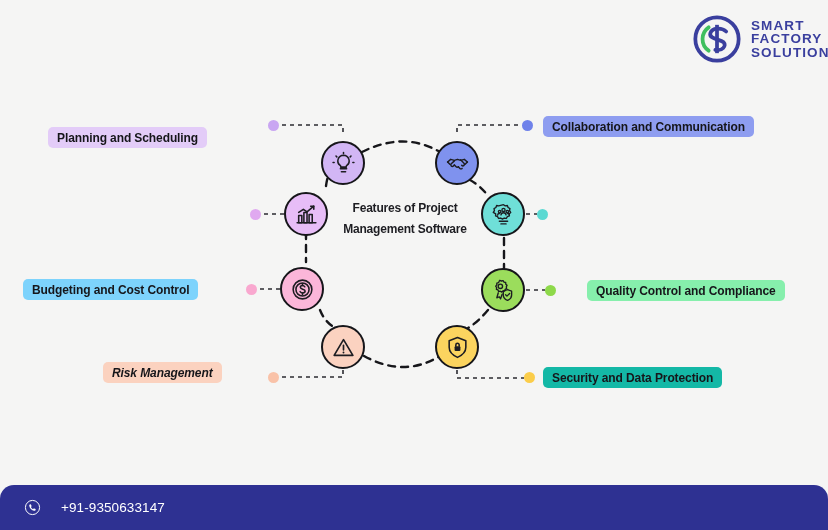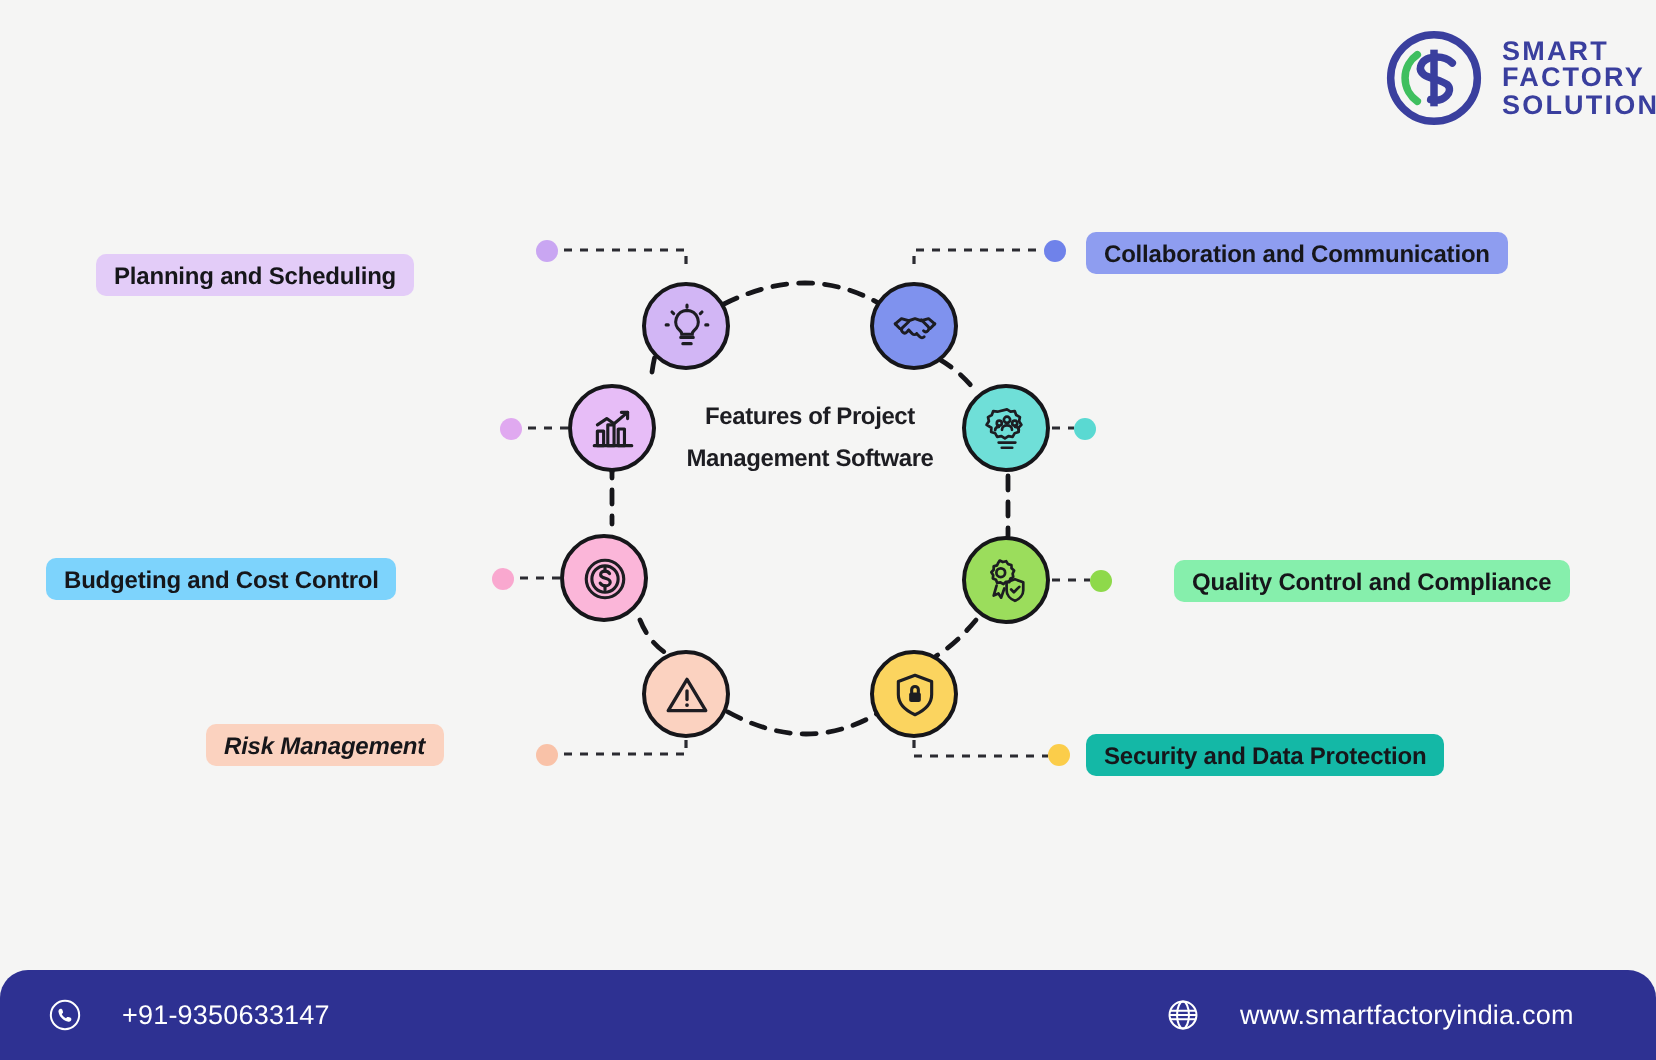--- a/index.html
+++ b/index.html
@@ -223,23 +223,15 @@
   <div class="dot" style="left:524px; top:372px; background:#fbcd4a;"></div>
 
   <div class="footer" style="background: rgb(46, 49, 146);">
     <div class="footer-item f-phone">
       <svg class="fic" viewBox="0 0 24 24" fill="none" stroke="#ffffff" stroke-width="1.4">
         <circle cx="12" cy="12" r="10"></circle>
         <path d="M9 7.5c.6 0 1 .4 1.2 1l.4 1.3c.1.4 0 .8-.3 1l-.6.5c.6 1.3 1.7 2.4 3 3l.5-.6c.3-.3.7-.4 1.1-.3l1.3.4c.5.2.9.6.9 1.2 0 1.1-1 1.9-2.1 1.7-3.6-.6-6.4-3.4-7-7-.2-1 .6-2.2 1.6-2.2z" fill="#ffffff" stroke="none"></path>
       </svg>
       <span>+91-9350633147</span>
     </div>
-    <div class="footer-item f-web">
-      <svg class="fic" viewBox="0 0 24 24" fill="none" stroke="#ffffff" stroke-width="1.4">
-        <circle cx="12" cy="12" r="9.5"></circle>
-        <ellipse cx="12" cy="12" rx="4.2" ry="9.5"></ellipse>
-        <path d="M2.8 9h18.4M2.8 15h18.4M2.5 12h19"></path>
-      </svg>
-      <span>www.smartfactoryindia.com</span>
-    </div>
   </div>
 
 </div>
 
 </body></html>

